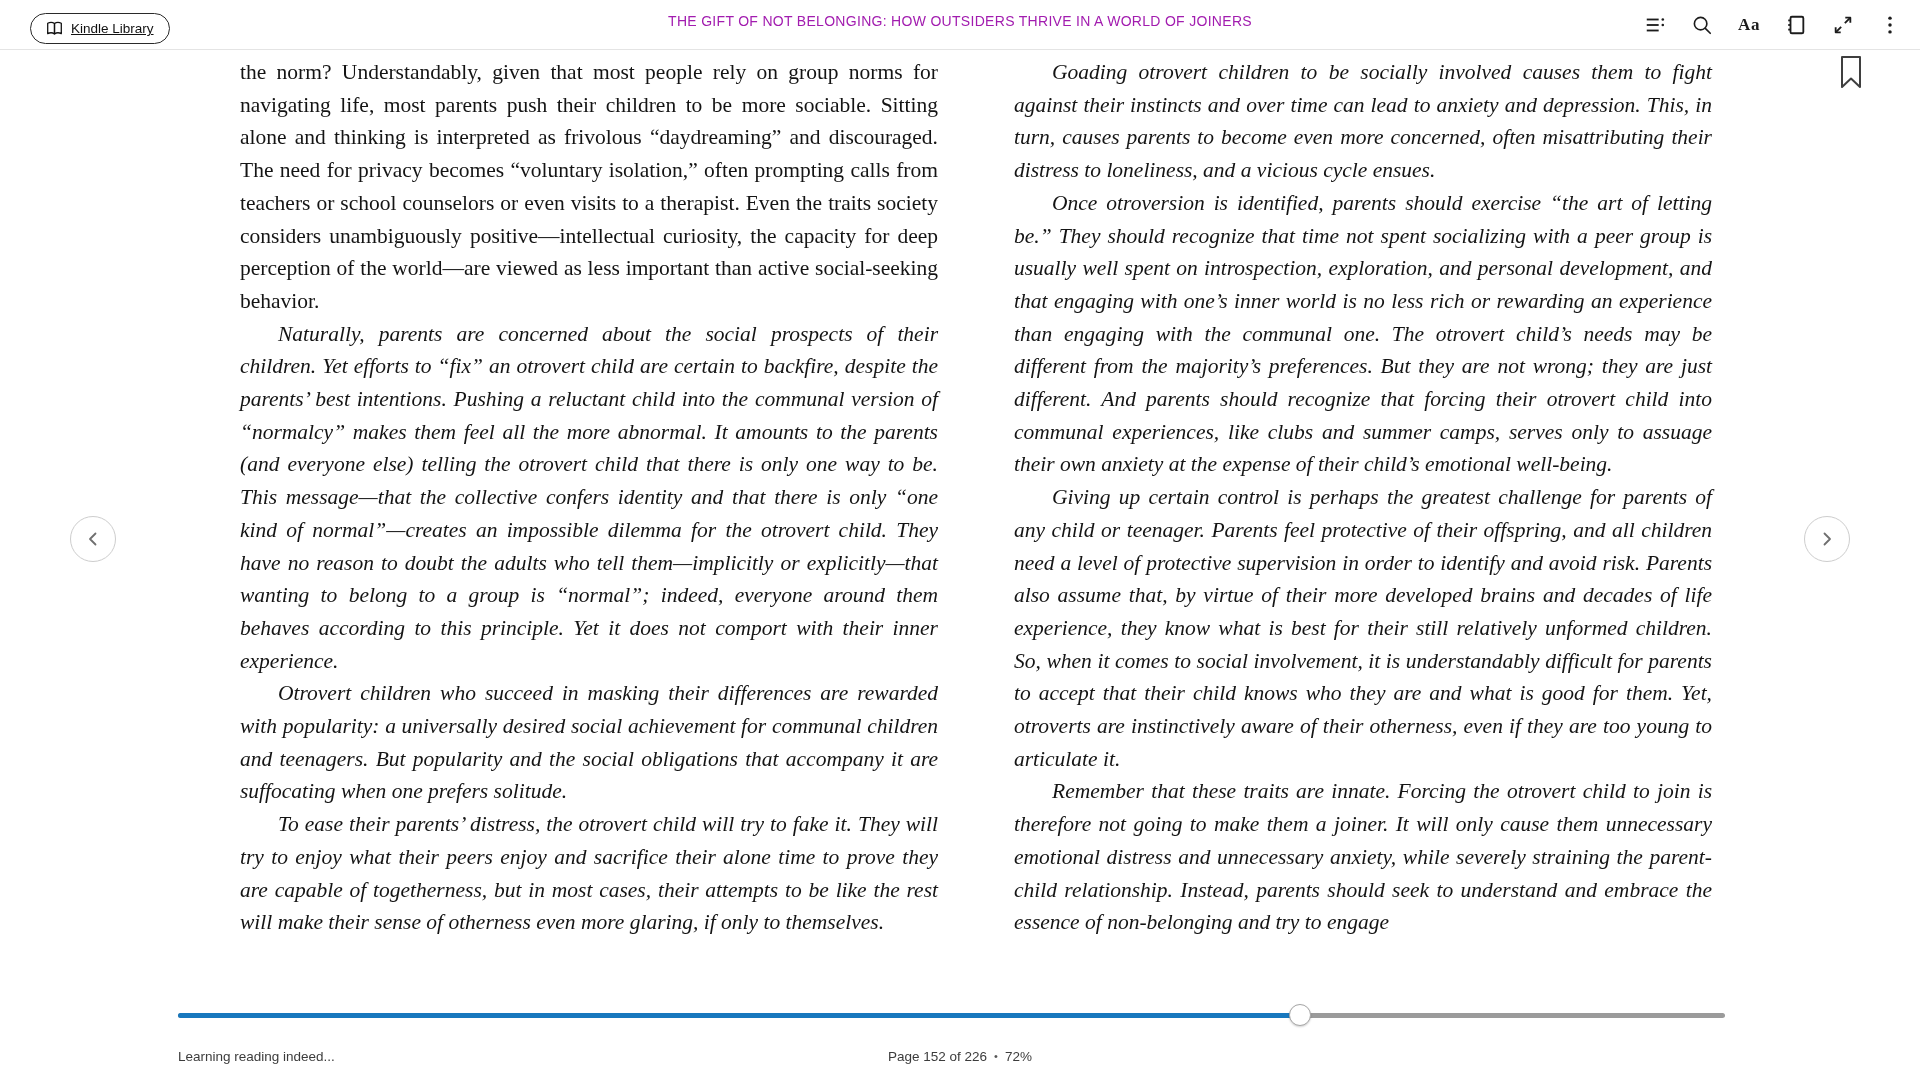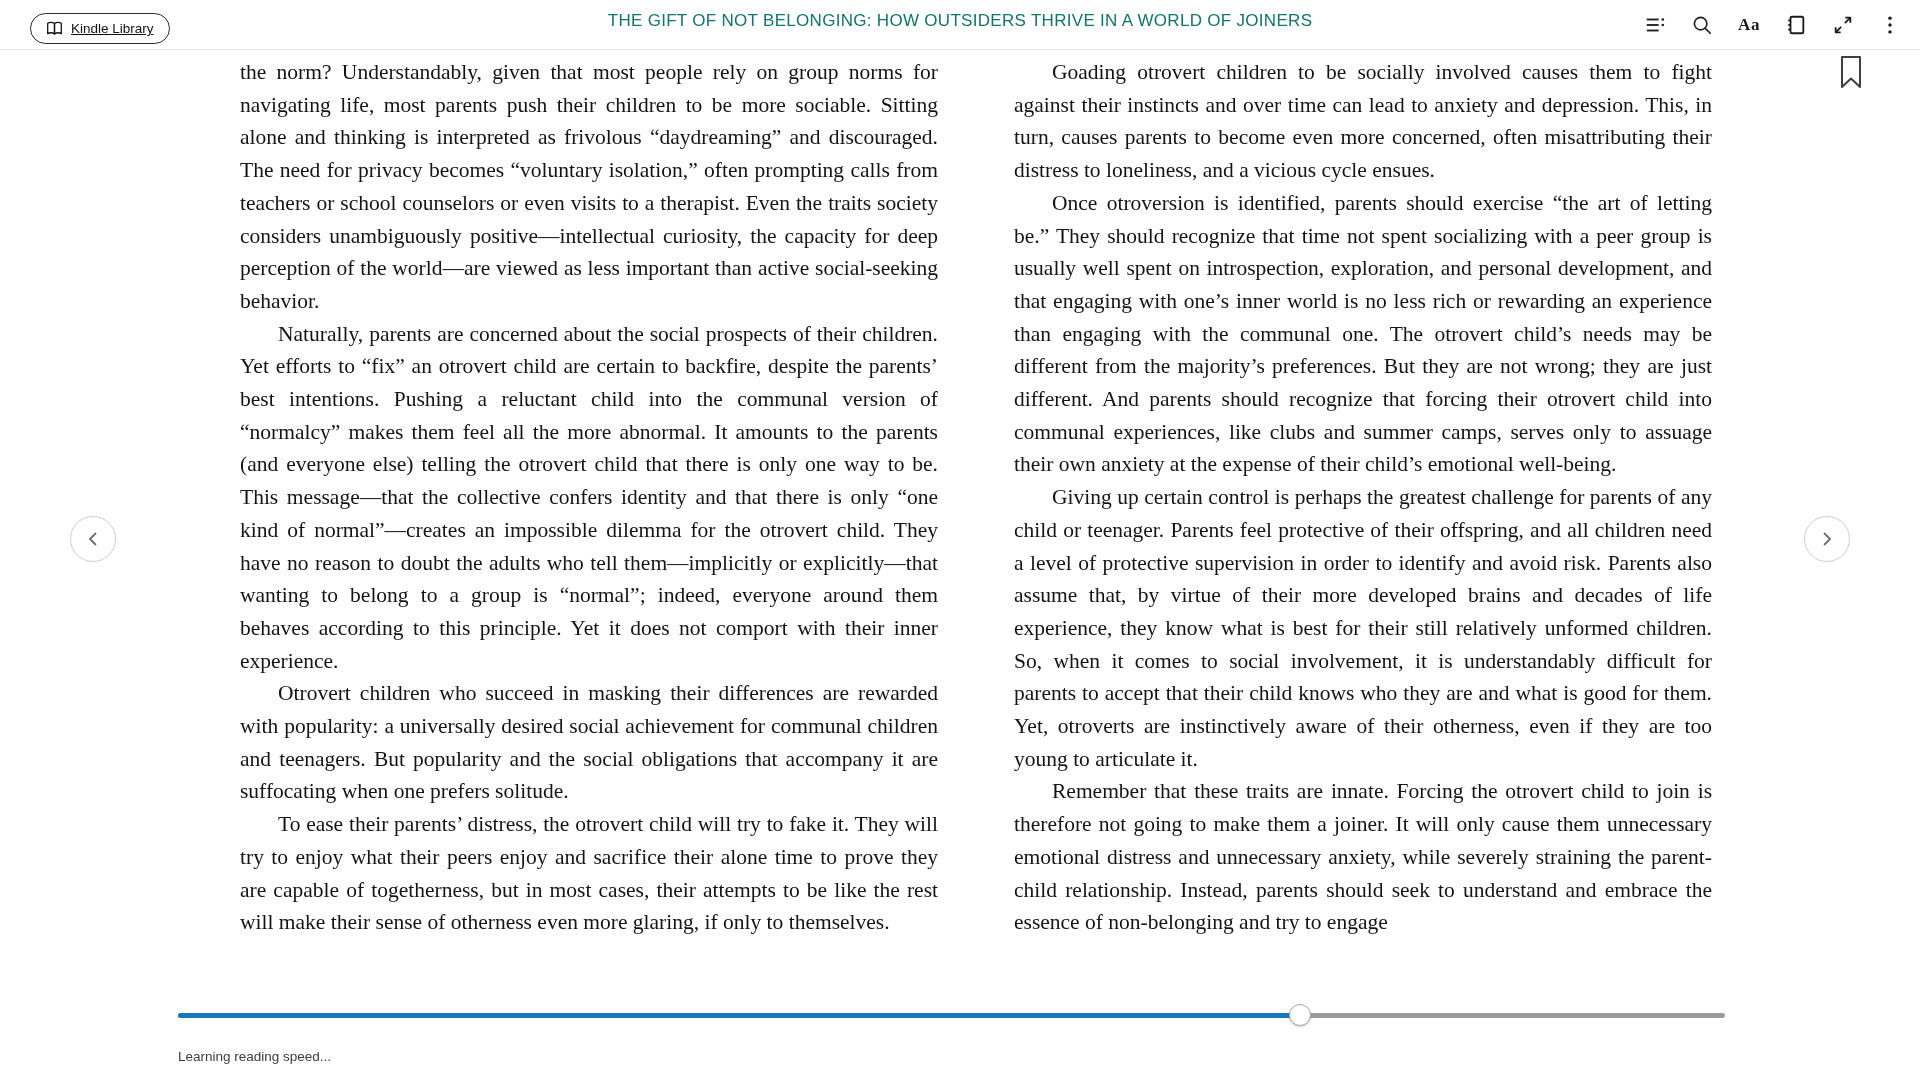--- a/index.html
+++ b/index.html
@@ -15,40 +15,40 @@
   .stage{position:relative;width:1920px;height:1080px;background:#fff;}
 
   
   .header{position:absolute;top:0;left:0;width:100%;height:50px;background:#fff;
     border-bottom:1px solid var(--border-light);}
   .lib-btn{position:absolute;left:30px;top:13px;height:31px;display:flex;align-items:center;
     gap:8px;padding:0 15px;border:1px solid #2a2a2a;border-radius:17px;background:#fff;
     font-size:13.5px;color:#111;cursor:pointer;font-family:"Liberation Sans",sans-serif;text-decoration:underline;}
   .lib-btn svg{display:block;}
   .book-title{position:absolute;left:0;right:0;top:0;height:42px;display:flex;
-    align-items:center;justify-content:center;font-size:17px;letter-spacing:.3px;
-    color:#0f766e;white-space:nowrap;pointer-events:none;}
+    align-items:center;justify-content:center;font-size:14px;letter-spacing:.3px;
+    color:#a21caf;white-space:nowrap;pointer-events:none;}
   .hdr-icons{position:absolute;right:18px;top:0;height:50px;display:flex;align-items:center;gap:23px;}
   .icon-btn{width:24px;height:24px;display:flex;align-items:center;justify-content:center;
     background:none;border:none;cursor:pointer;color:var(--ui-ink);}
   .icon-btn svg{display:block;}
   .aa-label{font-size:17px;font-weight:bold;color:var(--ui-ink);letter-spacing:.5px;
     font-family:Liberation Serif, serif;}
 
   
   .bookmark{position:absolute;left:1840px;top:56px;width:22px;height:32px;cursor:pointer;
     background:none;border:none;color:#3f3f3f;}
 
   
   .reading{position:absolute;top:50px;left:212px;width:1500px;display:flex;gap:48px;
     padding-top:6px;}
   .col{flex:1 1 0;margin-left:28px;}
   .para{font-family:"Liberation Serif","DejaVu Serif",serif;font-size:21.5px;
     line-height:32.7px;color:var(--ink);text-align:justify;}
-  .para.indent{text-indent:38px;}
+  .para.indent{text-indent:38px;font-style:italic;}
 
   
   .nav-btn{position:absolute;top:516px;width:46px;height:46px;border-radius:50%;
     border:1px solid #cdcdcd;background:#fff;display:flex;align-items:center;
     justify-content:center;color:#6f6f6f;cursor:pointer;}
   .nav-prev{left:70px;}
   .nav-next{left:1804px;}
 
   
   .slider{position:absolute;left:178px;top:1005px;width:1547px;height:20px;cursor:pointer;}
@@ -158,16 +158,19 @@
       <polyline points="5.5,2.5 11,8 5.5,13.5"></polyline>
     </svg>
   </button>
 
   <div class="slider">
     <div class="track"></div>
     <div class="fill" style="width: 72.5%;"></div>
     <div class="knob" style="left: calc(72.5% - 11px);"></div>
   </div>
 
-  <div class="status-left">Learning reading speed...</div>
+  <div class="status-left">Learning reading indeed...</div>
 
+  <div class="page-info">
+    <span>Page 152 of 226</span><span class="dot">•</span><span>72%</span>
+  </div>
 
 </div>
 
 </body></html>

